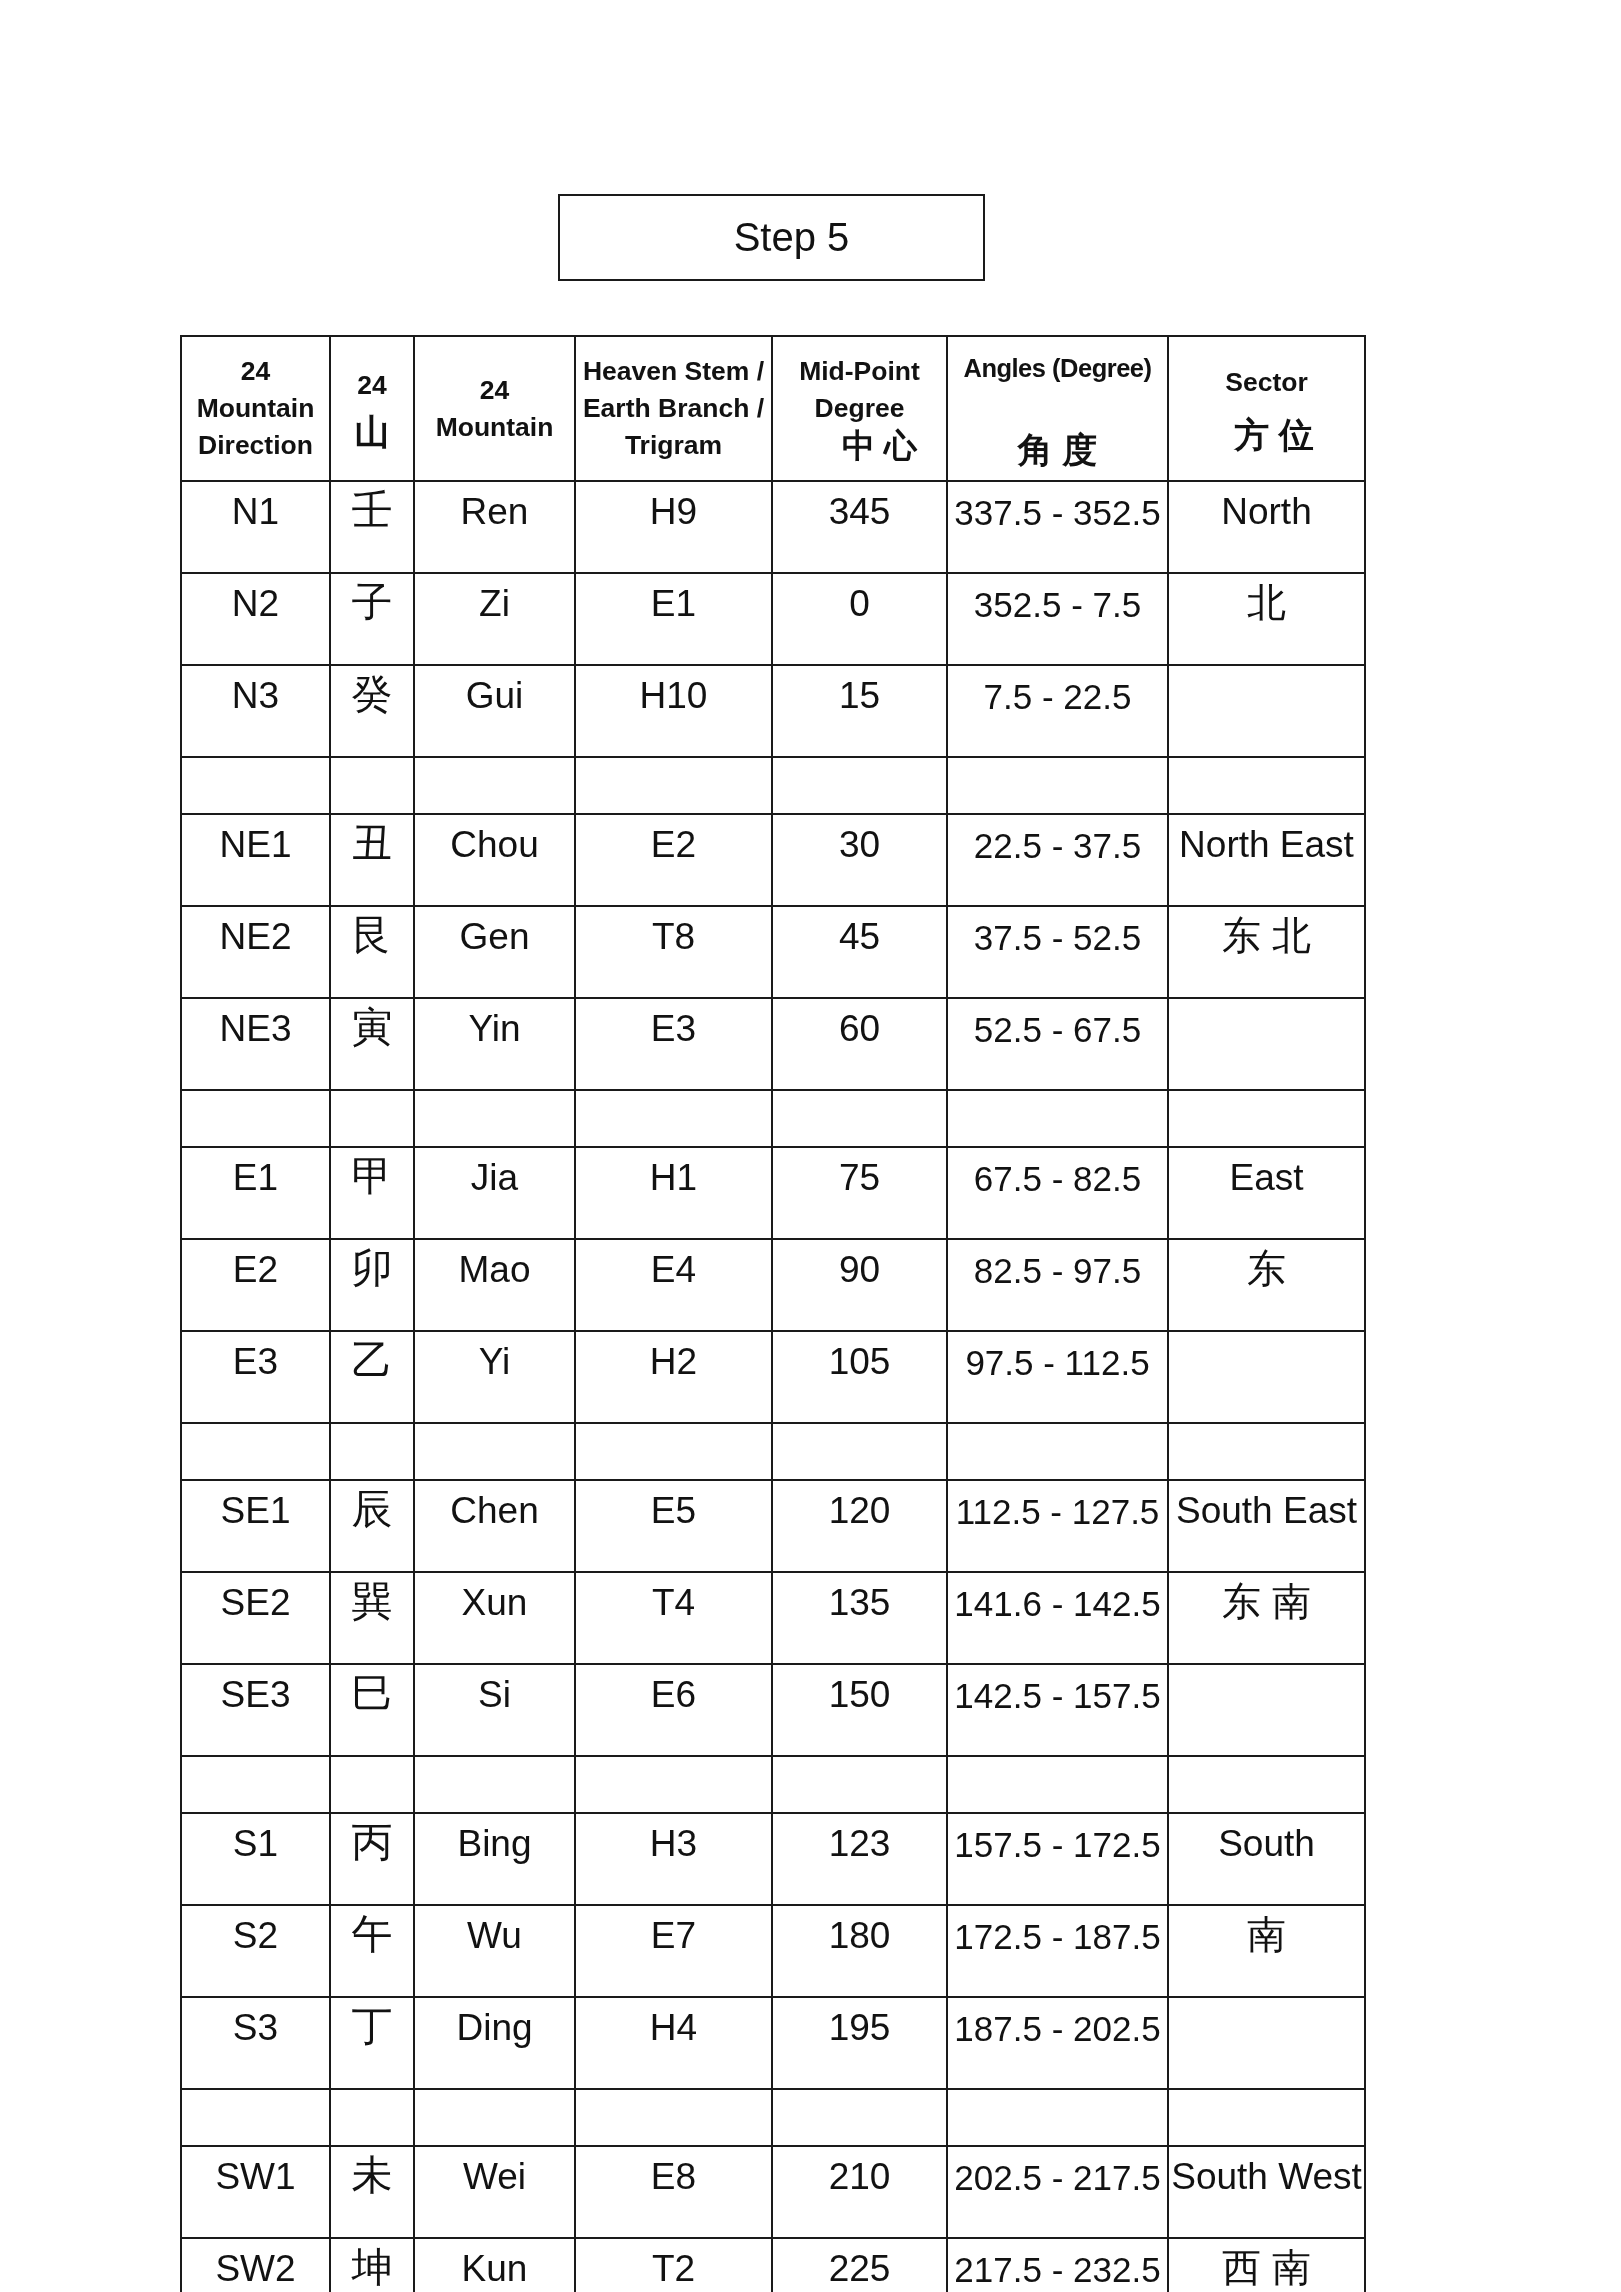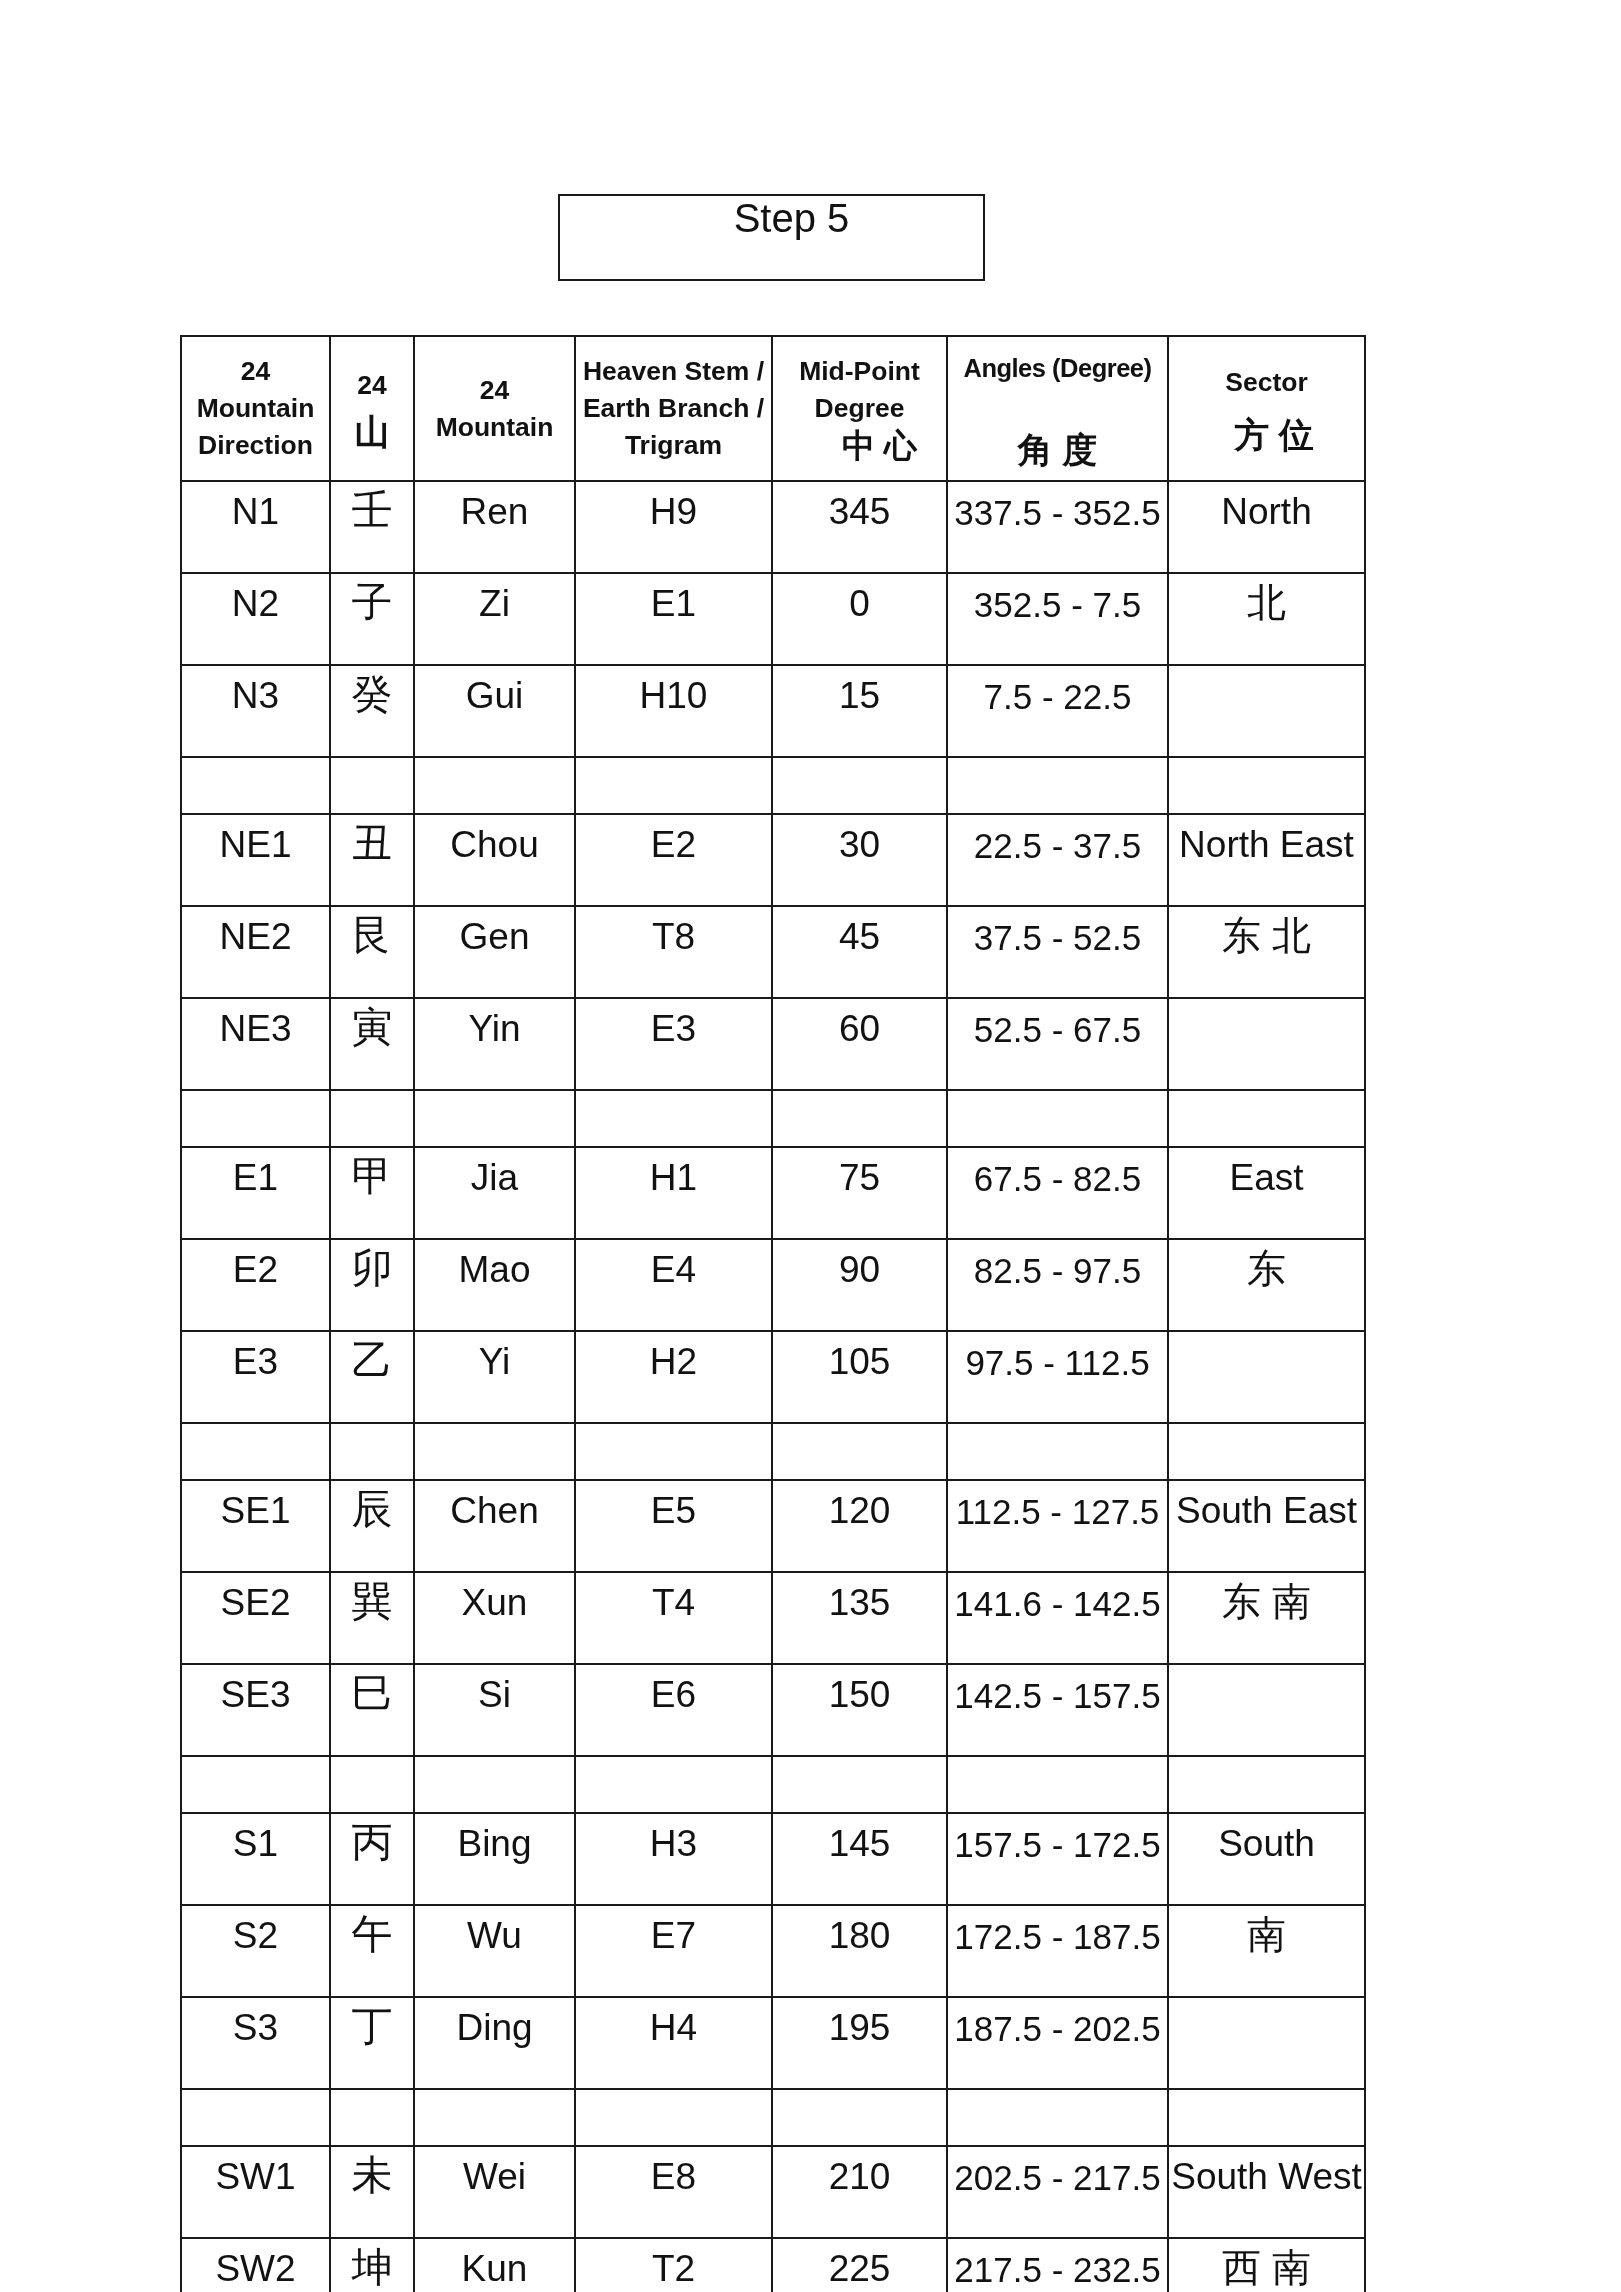--- a/index.html
+++ b/index.html
@@ -21,21 +21,21 @@
 
   
   .step-box {
     position: absolute;
     left: 558px;
     top: 194px;
     width: 427px;
     height: 87px;
     border: 2.9px solid var(--border-color);
     display: flex;
-    align-items: flex-start;
+    align-items: center;
     justify-content: center;
     padding-left: 40px;
   }
   .step-label { font-size: 40px; }
 
   
   table.mtable {
     position: absolute;
     left: 180px;
     top: 335px;
@@ -284,21 +284,21 @@
           <td class="c3"></td>
           <td class="c4"></td>
           <td class="c5"></td>
           <td class="c6"></td>
         </tr>
         <tr class="data-row">
           <td class="c0">S1</td>
           <td class="c1 zh">丙</td>
           <td class="c2">Bing</td>
           <td class="c3">H3</td>
-          <td class="c4">145</td>
+          <td class="c4">123</td>
           <td class="c5">157.5 - 172.5</td>
           <td class="c6">South</td>
         </tr>
         <tr class="data-row">
           <td class="c0">S2</td>
           <td class="c1 zh">午</td>
           <td class="c2">Wu</td>
           <td class="c3">E7</td>
           <td class="c4">180</td>
           <td class="c5">172.5 - 187.5</td>

